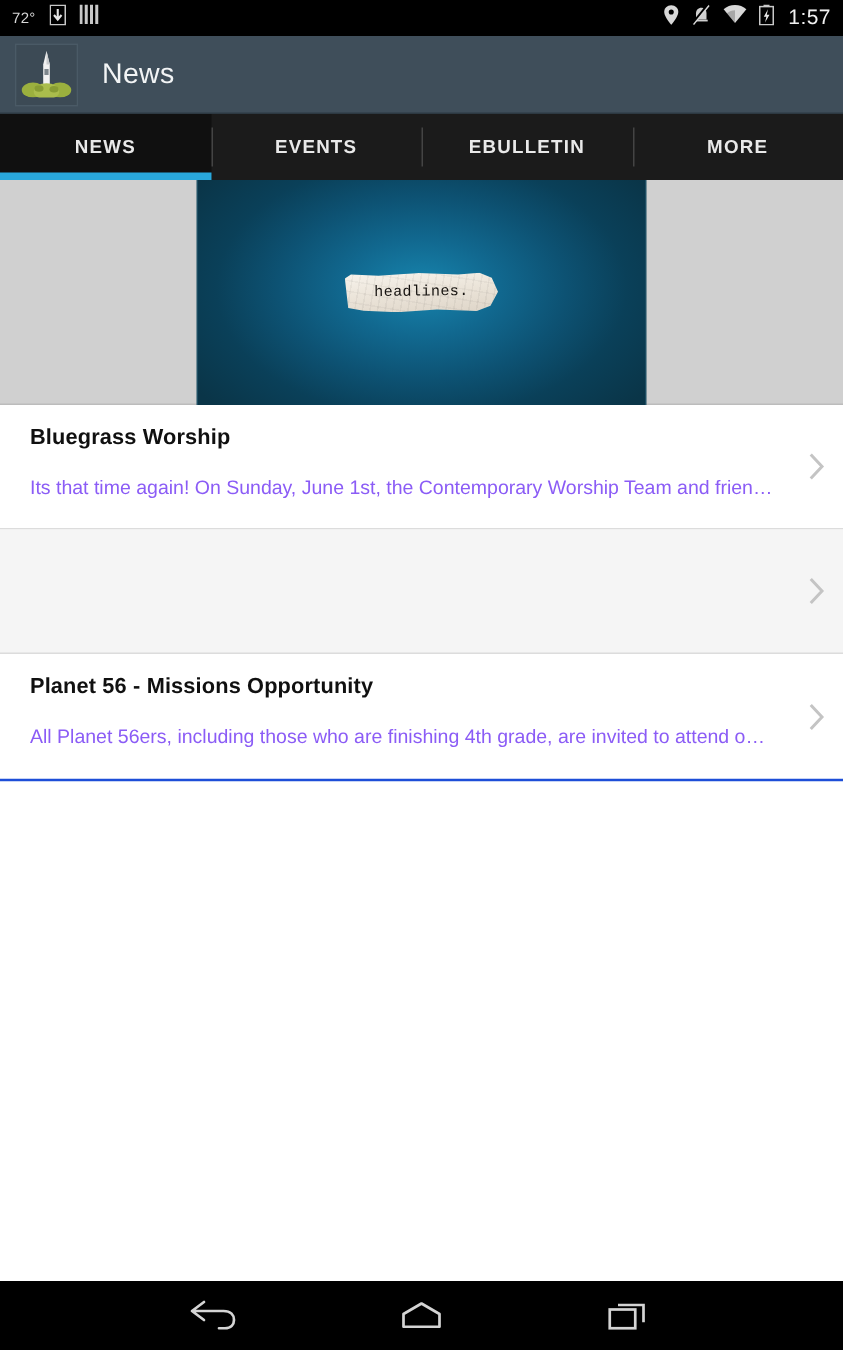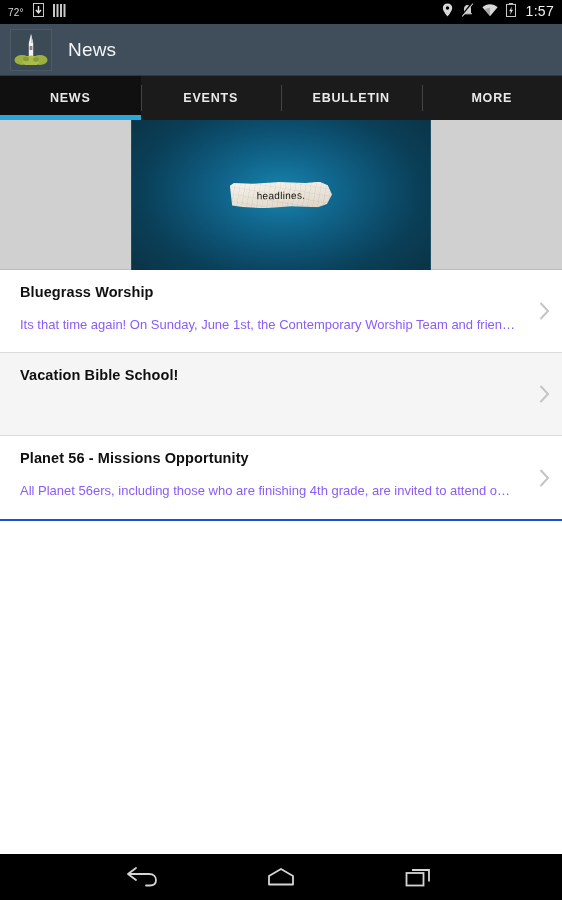--- a/index.html
+++ b/index.html
@@ -80,21 +80,21 @@
     display: flex; align-items: center; justify-content: center;
   }
   .paper::after {
     content: ""; position: absolute; inset: 0;
     background:
       repeating-linear-gradient(100deg, rgba(0,0,0,.045) 0 1px, rgba(255,255,255,0) 1px 5px),
       repeating-linear-gradient(10deg, rgba(0,0,0,.035) 0 1px, rgba(255,255,255,0) 1px 7px);
     pointer-events: none;
   }
   .paper-text {
-    font-family: Liberation Sans, sans-serif;
+    font-family: Liberation Mono, monospace;
     font-size: 10px; color: #15120f; letter-spacing: .3px;
     position: relative; z-index: 2;
   }
 
   
   .list { background: #fff; border-bottom: 2px solid #1d4ed8; }
   .row {
     position: relative; height: 83px; background: #ffffff;
     border-bottom: 1px solid #dcdcdc; padding: 12px 44px 0 20px;
   }
@@ -225,21 +225,20 @@
       <div class="row-title">Bluegrass Worship</div>
       <div class="row-sub">Its that time again! On Sunday, June 1st, the Contemporary Worship Team and frien…</div>
       <span class="chev">
         <svg width="11" height="19" viewBox="0 0 11 19">
           <path d="M1.5 1.5 L9 9.5 L1.5 17.5" fill="none" stroke="#c4c4c4" stroke-width="2"></path>
         </svg>
       </span>
     </div>
 
     <div class="row alt">
-      <div class="row-title">Vacation Bible School!</div>
       <span class="chev">
         <svg width="11" height="19" viewBox="0 0 11 19">
           <path d="M1.5 1.5 L9 9.5 L1.5 17.5" fill="none" stroke="#c4c4c4" stroke-width="2"></path>
         </svg>
       </span>
     </div>
 
     <div class="row">
       <div class="row-title">Planet 56 - Missions Opportunity</div>
       <div class="row-sub">All Planet 56ers, including those who are finishing 4th grade, are invited to attend o…</div>

